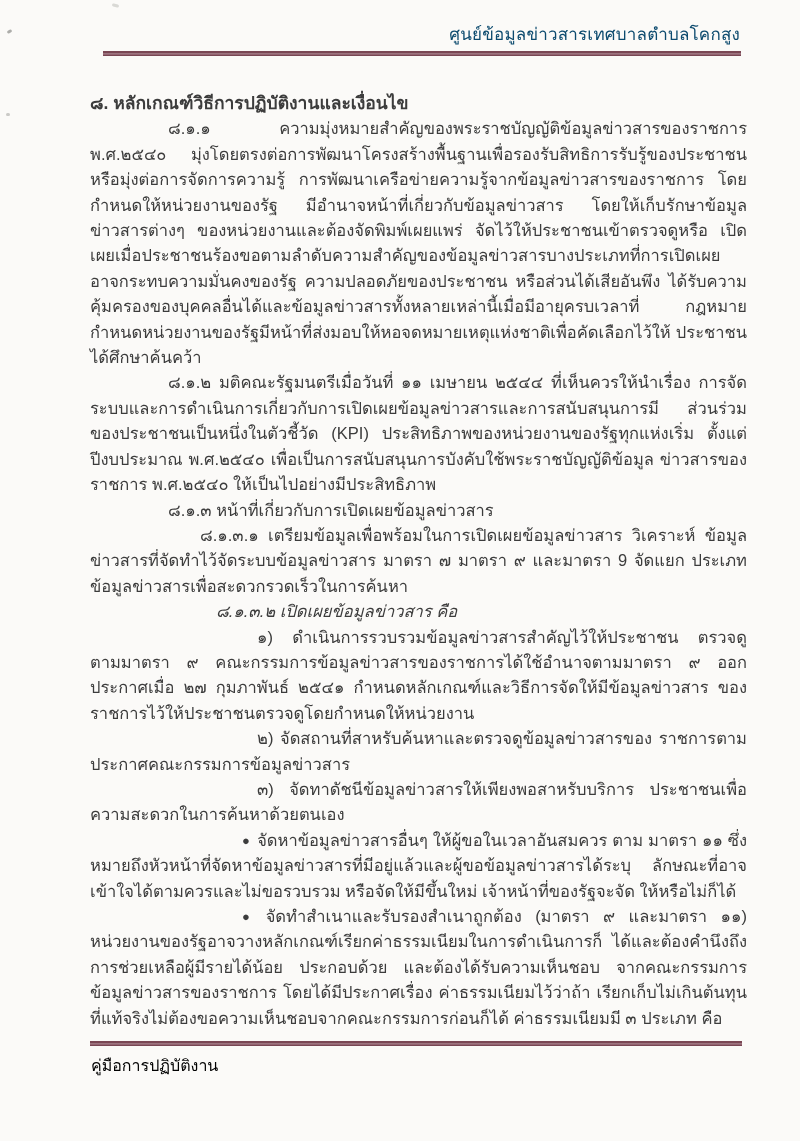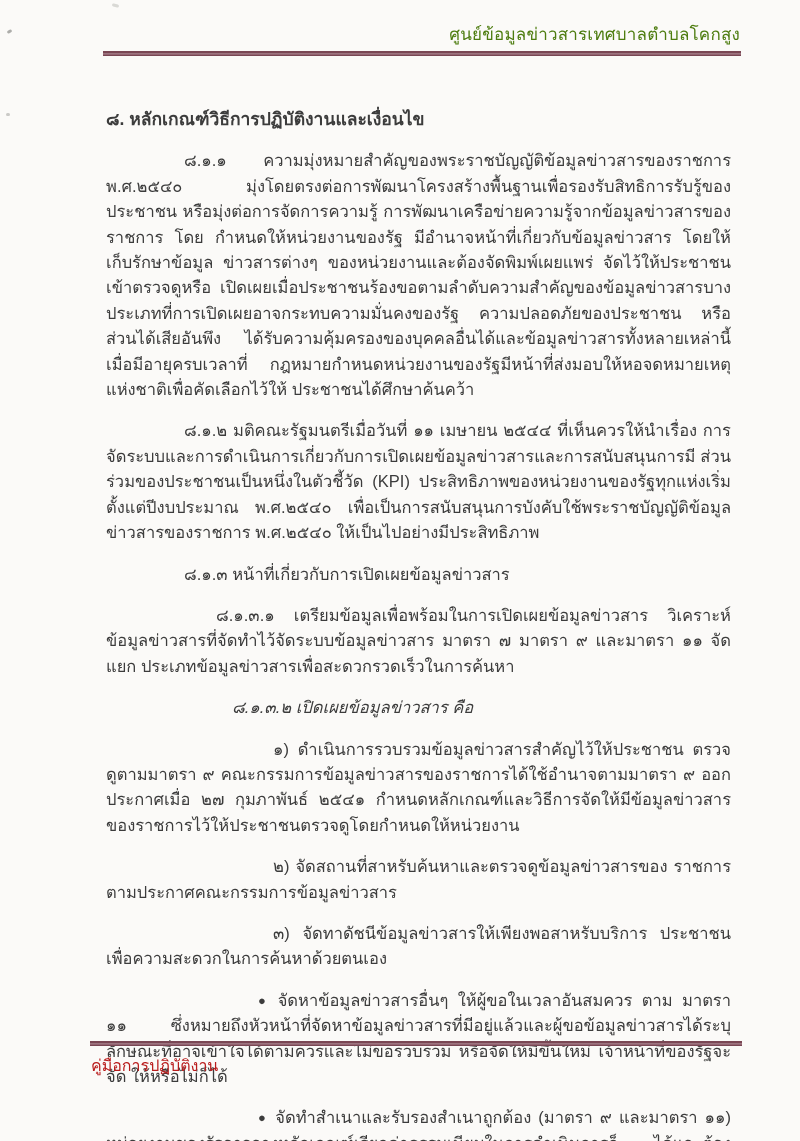--- a/index.html
+++ b/index.html
@@ -13,37 +13,37 @@
     width:800px;height:1141px;
     background:var(--c-paper);
     font-family:"Liberation Sans",sans-serif;
     color:var(--c-text);
     position:relative;
     overflow:hidden;
   }
   .page-title-header{
     position:absolute;top:20px;right:60px;
     font-size:17px;letter-spacing:.2px;
-    color:#4d7c0f;
+    color:#0c4a6e;
   }
   .rule{
     background:linear-gradient(to bottom,
       var(--c-rule_dark) 0%,var(--c-rule_dark) 30%,
       var(--c-rule_mid) 45%,var(--c-rule_mid) 65%,
       var(--c-rule_dark) 80%,var(--c-rule_dark) 100%);
   }
   .header-rule{position:absolute;top:51px;left:103px;width:638px;height:5px;}
   .footer-rule{position:absolute;top:1041px;left:90px;width:652px;height:5px;}
-  .footer-label{position:absolute;top:1053px;left:91px;font-size:16px;color:#b91c1c;}
+  .footer-label{position:absolute;top:1053px;left:91px;font-size:16px;color:#000000;}
   .body-text{
     position:absolute;top:91px;left:90px;width:657px;
     font-size:16.5px;line-height:25.4px;
     text-align:justify;
   }
-  .body-text p{margin:16px;padding:0;}
+  .body-text p{margin:0;padding:0;}
   .t-h1{font-weight:bold;font-size:17.5px;text-indent:0;}
   .t-l1{text-indent:40px;}
   .t-p2{text-indent:78px;}
   .t-p3{text-indent:110px;}
   .t-p4{text-indent:126px;font-style:italic;}
   .t-bullet{text-indent:152px;}
   .t-num{text-indent:167px;}
   .bullet-mark{font-size:13px;vertical-align:1px;margin-right:7px;}
   .scan-speck{
     position:absolute;background:#9a9a96;border-radius:2px;opacity:.8;
@@ -60,21 +60,21 @@
 <div class="scan-speck speck-c"></div>
 
 <div class="page-title-header">ศูนย์ข้อมูลข่าวสารเทศบาลตำบลโคกสูง</div>
 <div class="rule header-rule"></div>
 
 <div class="body-text">
     <p class="t-h1">๘. หลักเกณฑ์วิธีการปฏิบัติงานและเงื่อนไข</p>
     <p class="t-p2">๘.๑.๑ ความมุ่งหมายสำคัญของพระราชบัญญัติข้อมูลข่าวสารของราชการ พ.ศ.๒๕๔๐ มุ่งโดยตรงต่อการพัฒนาโครงสร้างพื้นฐานเพื่อรองรับสิทธิการรับรู้ของประชาชน หรือมุ่งต่อการจัดการความรู้ การพัฒนาเครือข่ายความรู้จากข้อมูลข่าวสารของราชการ โดย กำหนดให้หน่วยงานของรัฐ มีอำนาจหน้าที่เกี่ยวกับข้อมูลข่าวสาร โดยให้เก็บรักษาข้อมูล ข่าวสารต่างๆ ของหน่วยงานและต้องจัดพิมพ์เผยแพร่ จัดไว้ให้ประชาชนเข้าตรวจดูหรือ เปิดเผยเมื่อประชาชนร้องขอตามลำดับความสำคัญของข้อมูลข่าวสารบางประเภทที่การเปิดเผยอาจกระทบความมั่นคงของรัฐ ความปลอดภัยของประชาชน หรือส่วนได้เสียอันพึง ได้รับความคุ้มครองของบุคคลอื่นได้และข้อมูลข่าวสารทั้งหลายเหล่านี้เมื่อมีอายุครบเวลาที่ กฎหมายกำหนดหน่วยงานของรัฐมีหน้าที่ส่งมอบให้หอจดหมายเหตุแห่งชาติเพื่อคัดเลือกไว้ให้ ประชาชนได้ศึกษาค้นคว้า</p>
     <p class="t-p2">๘.๑.๒ มติคณะรัฐมนตรีเมื่อวันที่ ๑๑ เมษายน ๒๕๔๔ ที่เห็นควรให้นำเรื่อง การจัดระบบและการดำเนินการเกี่ยวกับการเปิดเผยข้อมูลข่าวสารและการสนับสนุนการมี ส่วนร่วมของประชาชนเป็นหนึ่งในตัวชี้วัด (KPI) ประสิทธิภาพของหน่วยงานของรัฐทุกแห่งเริ่ม ตั้งแต่ปีงบประมาณ พ.ศ.๒๕๔๐ เพื่อเป็นการสนับสนุนการบังคับใช้พระราชบัญญัติข้อมูล ข่าวสารของราชการ พ.ศ.๒๕๔๐ ให้เป็นไปอย่างมีประสิทธิภาพ</p>
     <p class="t-p2">๘.๑.๓ หน้าที่เกี่ยวกับการเปิดเผยข้อมูลข่าวสาร</p>
-    <p class="t-p3">๘.๑.๓.๑ เตรียมข้อมูลเพื่อพร้อมในการเปิดเผยข้อมูลข่าวสาร วิเคราะห์ ข้อมูลข่าวสารที่จัดทำไว้จัดระบบข้อมูลข่าวสาร มาตรา ๗ มาตรา ๙ และมาตรา ๑๑ จัดแยก ประเภทข้อมูลข่าวสารเพื่อสะดวกรวดเร็วในการค้นหา</p>
+    <p class="t-p3">๘.๑.๓.๑ เตรียมข้อมูลเพื่อพร้อมในการเปิดเผยข้อมูลข่าวสาร วิเคราะห์ ข้อมูลข่าวสารที่จัดทำไว้จัดระบบข้อมูลข่าวสาร มาตรา ๗ มาตรา ๙ และมาตรา 9 จัดแยก ประเภทข้อมูลข่าวสารเพื่อสะดวกรวดเร็วในการค้นหา</p>
     <p class="t-p4">๘.๑.๓.๒ เปิดเผยข้อมูลข่าวสาร คือ</p>
     <p class="t-num">๑) ดำเนินการรวบรวมข้อมูลข่าวสารสำคัญไว้ให้ประชาชน ตรวจดูตามมาตรา ๙ คณะกรรมการข้อมูลข่าวสารของราชการได้ใช้อำนาจตามมาตรา ๙ ออกประกาศเมื่อ ๒๗ กุมภาพันธ์ ๒๕๔๑ กำหนดหลักเกณฑ์และวิธีการจัดให้มีข้อมูลข่าวสาร ของราชการไว้ให้ประชาชนตรวจดูโดยกำหนดให้หน่วยงาน</p>
     <p class="t-num">๒) จัดสถานที่สาหรับค้นหาและตรวจดูข้อมูลข่าวสารของ ราชการตามประกาศคณะกรรมการข้อมูลข่าวสาร</p>
     <p class="t-num">๓) จัดทาดัชนีข้อมูลข่าวสารให้เพียงพอสาหรับบริการ ประชาชนเพื่อความสะดวกในการค้นหาด้วยตนเอง</p>
     <p class="t-bullet"><span class="bullet-mark">●</span><span>จัดหาข้อมูลข่าวสารอื่นๆ ให้ผู้ขอในเวลาอันสมควร ตาม มาตรา ๑๑ ซึ่งหมายถึงหัวหน้าที่จัดหาข้อมูลข่าวสารที่มีอยู่แล้วและผู้ขอข้อมูลข่าวสารได้ระบุ ลักษณะที่อาจเข้าใจได้ตามควรและไม่ขอรวบรวม หรือจัดให้มีขึ้นใหม่ เจ้าหน้าที่ของรัฐจะจัด ให้หรือไม่ก็ได้</span></p>
     <p class="t-bullet"><span class="bullet-mark">●</span><span>จัดทำสำเนาและรับรองสำเนาถูกต้อง (มาตรา ๙ และมาตรา ๑๑) หน่วยงานของรัฐอาจวางหลักเกณฑ์เรียกค่าธรรมเนียมในการดำเนินการก็ ได้และต้องคำนึงถึงการช่วยเหลือผู้มีรายได้น้อย ประกอบด้วย และต้องได้รับความเห็นชอบ จากคณะกรรมการข้อมูลข่าวสารของราชการ โดยได้มีประกาศเรื่อง ค่าธรรมเนียมไว้ว่าถ้า เรียกเก็บไม่เกินต้นทุนที่แท้จริงไม่ต้องขอความเห็นชอบจากคณะกรรมการก่อนก็ได้ ค่าธรรมเนียมมี ๓ ประเภท คือ</span></p>
   </div>
 
 <div class="rule footer-rule"></div>
 <div class="footer-label">คู่มือการปฏิบัติงาน</div>

